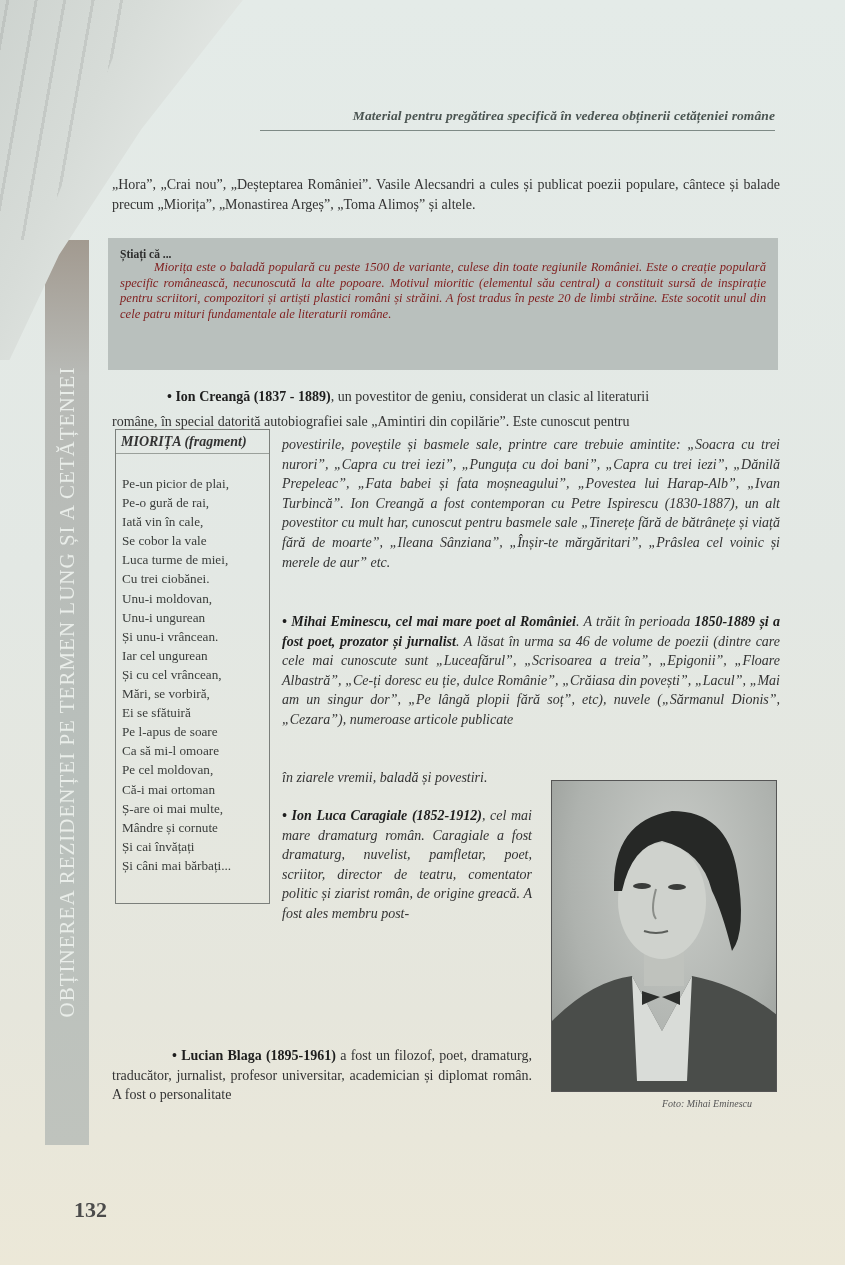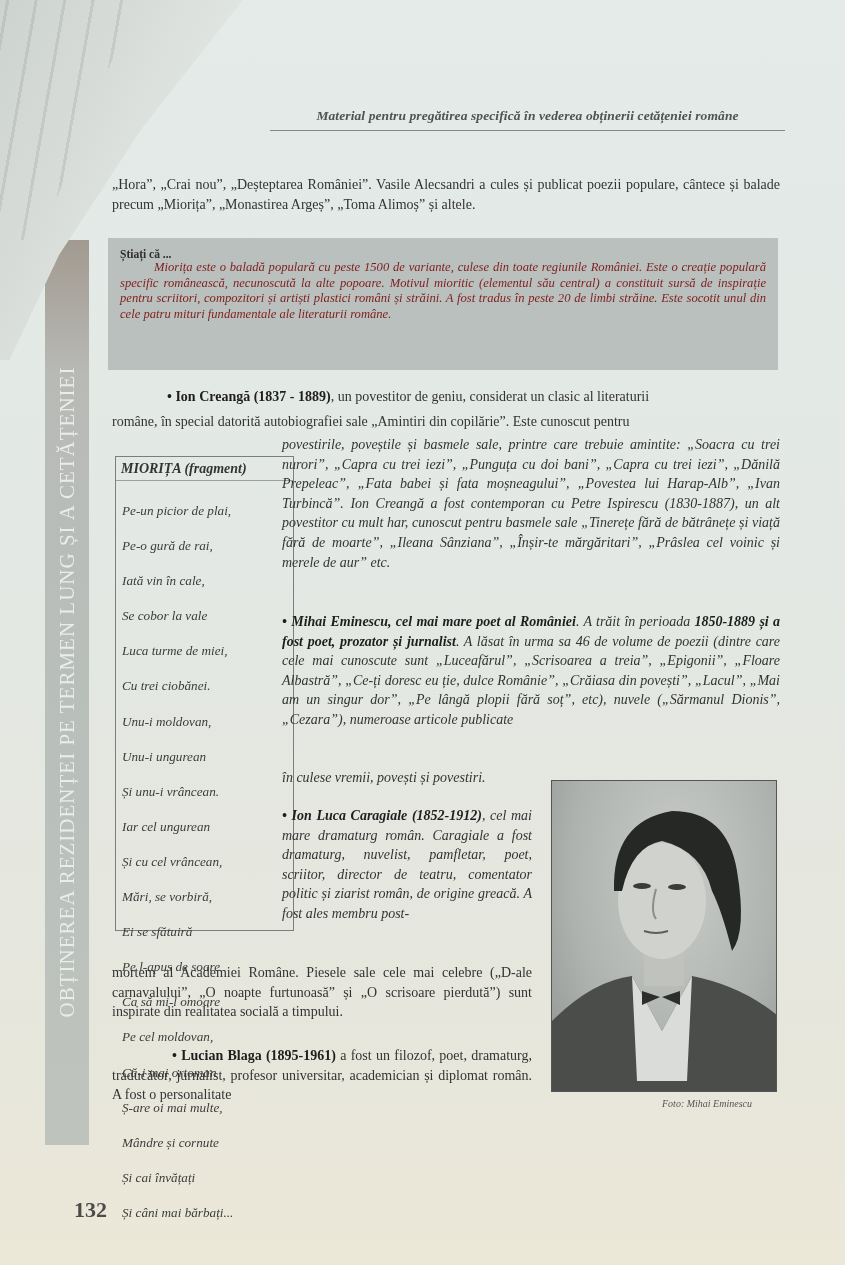--- a/index.html
+++ b/index.html
@@ -21,23 +21,23 @@
     clip-path: polygon(0 0, 100% 0, 88% 12%, 55% 45%, 30% 75%, 15% 100%, 0 100%);
     box-shadow: 6px 6px 20px rgba(0,0,0,.25);
   }
   .curl-lines {
     position: absolute; left: 0; top: 0; width: 200px; height: 300px;
     background: repeating-linear-gradient(100deg, rgba(80,80,80,.12) 0 3px, transparent 3px 28px);
     clip-path: polygon(0 0, 100% 0, 40% 100%, 0 100%);
   }
 
   .header {
-    position: absolute; left: 270px; top: 106px; width: 515px; height: 24px;
+    position: absolute; left: 260px; top: 106px; width: 515px; height: 24px;
     border-bottom: 1px solid #7e8a86;
-    text-align: center;
+    text-align: right;
   }
   .header span {
     font-style: italic; font-weight: bold; font-size: 13.5px; color: #4b5552;
     letter-spacing: 0.1px;
   }
 
   .para {
     position: absolute; font-size: 14px; line-height: 19.6px; text-align: justify;
     color: #333;
   }
@@ -52,32 +52,31 @@
     font-size: 11.5px; font-weight: bold; color: #2d2d2d;
   }
   .infobox .body {
     font-size: 12.6px; line-height: 15.6px; font-style: italic; color: #7f1d1d;
     text-align: justify; text-indent: 34px;
   }
 
   .bold { font-weight: bold; color: #1e1e1e; }
 
   .poem {
-    position: absolute; left: 115px; top: 456px; width: 179px; height: 475px;
+    position: absolute; left: 115px; top: 429px; width: 155px; height: 475px;
     border: 1.5px solid #7b7f7b; box-sizing: border-box;
     padding: 4px 6px;
   }
   .poem .ptitle {
     font-size: 14px; font-weight: bold; font-style: italic; color: #333;
     border-bottom: 1px solid #9aa09b; padding-bottom: 3px; margin: 0 -6px 20px -6px; padding-left: 5px;
   }
   .poem .line {
-    font-size: 13.2px; font-style: italic; line-height: 19.1px; color: #3a3d3b;
+    font-size: 13.2px; line-height: 19.1px; color: #3a3d3b;
     white-space: nowrap;
-    margin-top: 16px;
   }
 
   .col { left: 282px; font-style: italic; }
   .photo {
     position: absolute; left: 551px; top: 780px; width: 226px; height: 312px;
     border: 1px solid #555; box-sizing: border-box;
     background: radial-gradient(ellipse at 55% 30%, #c9ccc8 0%, #aeb2ae 60%, #8f938f 100%);
     overflow: hidden;
   }
   .photo svg { position: absolute; left: 0; top: 0; }
@@ -148,26 +147,25 @@
       <div class="line">Și cai învățați</div>
       <div class="line">Și câni mai bărbați...</div>
     </div>
   </div>
 
   <div class="para col" style="top:435px; width:498px;">povestirile, poveștile și basmele sale, printre care trebuie amintite: „Soacra cu trei nurori”, „Capra cu trei iezi”, „Punguța cu doi bani”, „Capra cu trei iezi”, „Dănilă Prepeleac”, „Fata babei și fata moșneagului”, „Povestea lui Harap-Alb”, „Ivan Turbincă”. Ion Creangă a fost contemporan cu Petre Ispirescu (1830-1887), un alt povestitor cu mult har, cunoscut pentru basmele sale „Tinerețe fără de bătrânețe și viață fără de moarte”, „Ileana Sânziana”, „Înșir-te mărgăritari”, „Prâslea cel voinic și merele de aur” etc.</div>
 
   <div class="para col" style="top:612px; width:498px;">
     <span class="bold">• Mihai Eminescu, cel mai mare poet al României</span><span>. A trăit în perioada </span><span class="bold">1850-1889 și a fost poet, prozator și jurnalist</span><span>. A lăsat în urma sa 46 de volume de poezii (dintre care cele mai cunoscute sunt „Luceafărul”, „Scrisoarea a treia”, „Epigonii”, „Floare Albastră”, „Ce-ți doresc eu ție, dulce Românie”, „Crăiasa din povești”, „Lacul”, „Mai am un singur dor”, „Pe lângă plopii fără soț”, etc), nuvele („Sărmanul Dionis”, „Cezara”), numeroase articole publicate</span>
   </div>
-  <div class="para col" style="top:768px; width:250px;">în culese vremii, povești și povestiri.</div>
+  <div class="para col" style="top:768px; width:250px;">în ziarele vremii, baladă și povestiri.</div>
 
   <div class="para col" style="top:806px; width:250px;">
     <span class="bold">• Ion Luca Caragiale (1852-1912)</span><span>, cel mai mare dramaturg român. Caragiale a fost dramaturg, nuvelist, pamfletar, poet, scriitor, director de teatru, comentator politic și ziarist român, de origine greacă. A fost ales membru post-</span>
   </div>
-  <div class="para" style="left:112px; top:963px; width:420px;">mortem al Academiei Române. Piesele sale cele mai celebre („D-ale carnavalului”, „O noapte furtunoasă” și „O scrisoare pierdută”) sunt inspirate din realitatea socială a timpului.</div>
 
   <div class="para" style="left:112px; top:1046px; width:420px; text-indent:60px;">
     <span class="bold">• Lucian Blaga (1895-1961)</span><span> a fost un filozof, poet, dramaturg, traducător, jurnalist, profesor universitar, academician și diplomat român. A fost o personalitate</span>
   </div>
 
   <div class="photo">
     <svg width="226" height="312" viewBox="0 0 226 312">
 
       <path d="M0 312 L0 240 Q40 200 80 195 L110 250 L140 195 Q190 205 226 235 L226 312 Z" fill="#4a4d4a"></path>
 

